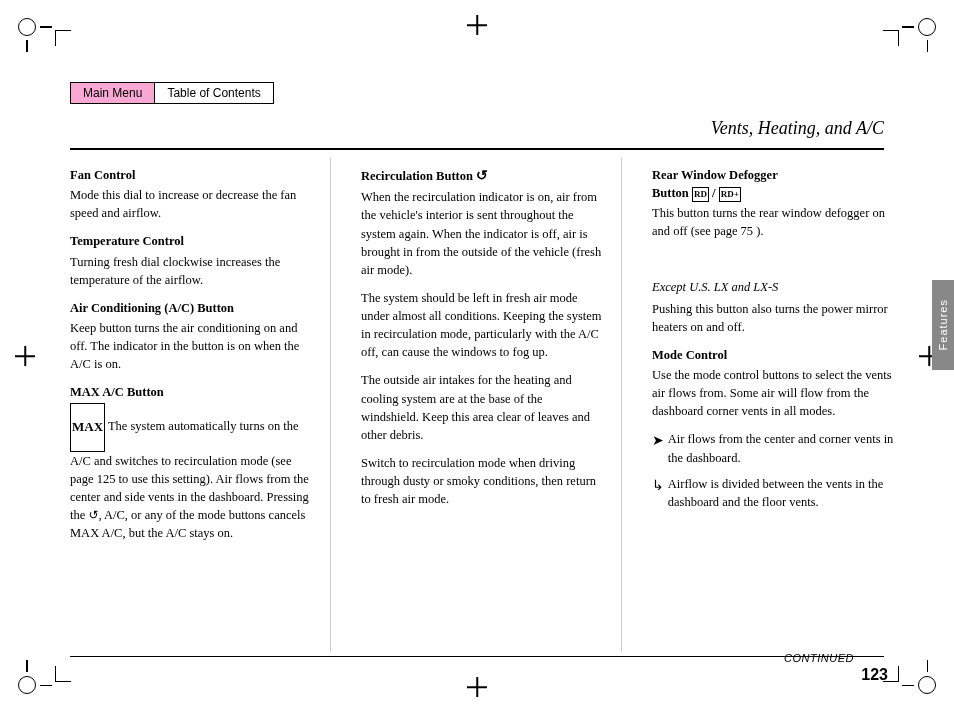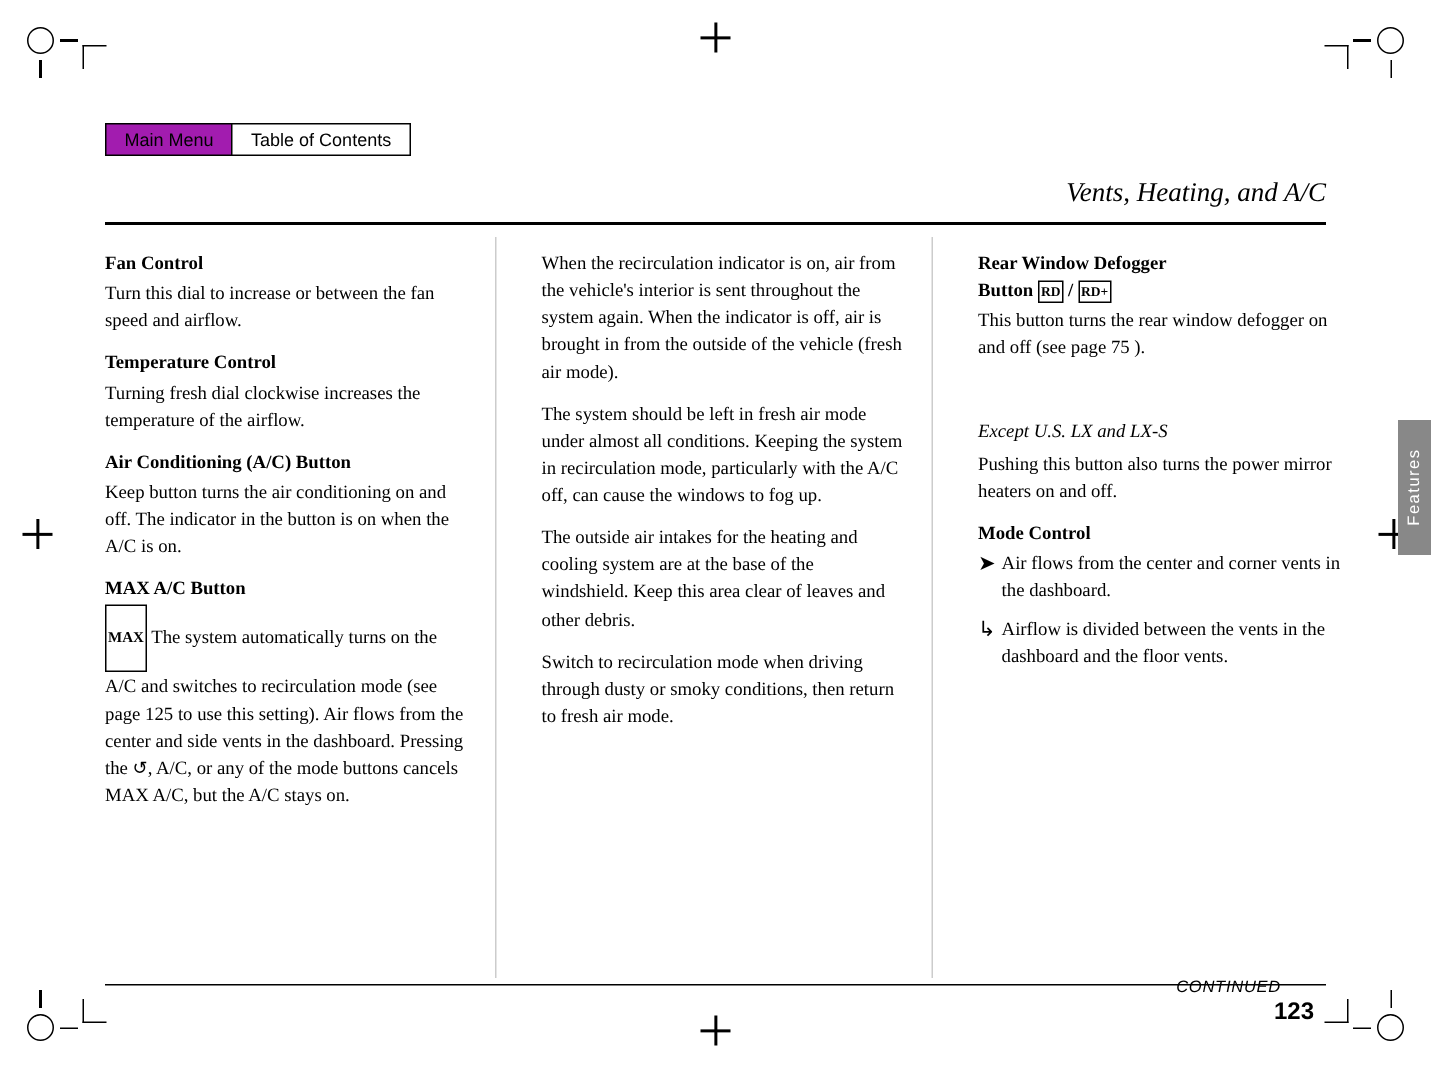--- a/index.html
+++ b/index.html
@@ -120,21 +120,21 @@
       left: 70px;
       display: flex;
       gap: 0;
     }
 
     .nav-btn {
       padding: 3px 12px;
       font-size: 12px;
       font-family: Arial, sans-serif;
       border: 1px solid #000;
-      background: #a21caf;
+      background: #f9a8d4;
       cursor: pointer;
     }
 
     .nav-btn-main {
       border-right: none;
     }
 
     .nav-btn-toc {
       background: #fff;
     }
@@ -242,21 +242,21 @@
     .airflow-icon {
       font-size: 14px;
       flex-shrink: 0;
       margin-top: 1px;
     }
 
     
     .page-number {
       position: absolute;
       bottom: 28px;
-      right: 78px;
+      right: 66px;
       font-size: 16px;
       font-weight: bold;
       font-family: Arial, sans-serif;
     }
 
     .continued-text {
       position: absolute;
       bottom: 48px;
       right: 100px;
       font-size: 11px;
@@ -267,21 +267,21 @@
     }
 
     
     .inline-icon {
       display: inline-block;
       font-size: 12px;
     }
 
     
     .max-icon {
-      font-size: 10px;
+      font-size: 13px;
       font-weight: bold;
       border: 1px solid #000;
       padding: 16px 1px;
       line-height: 1.1;
       display: inline-block;
       vertical-align: middle;
     }
 
     
     .defog-icon {
@@ -353,53 +353,55 @@
 
   <div class="features-tab">
     <span class="features-tab-text">Features</span>
   </div>
 
   <div class="content-area">
     <div class="columns">
 
       <div class="col">
         <div class="section-title">Fan Control</div>
-        <div class="section-body">Turn this dial to increase or between the fan speed and airflow.</div>
+        <div class="section-body">Mode this dial to increase or decrease the fan speed and airflow.</div>
 
         <div class="section-title">Temperature Control</div>
         <div class="section-body">Turning fresh dial clockwise increases the temperature of the airflow.</div>
 
         <div class="section-title">Air Conditioning (A/C) Button</div>
         <div class="section-body">Keep button turns the air conditioning on and off. The indicator in the button is on when the A/C is on.</div>
 
         <div class="section-title">MAX A/C Button</div>
         <div class="section-body">
           <span class="max-icon">MAX</span>
           The system automatically turns on the A/C and switches to recirculation mode (see page 125 to use this setting). Air flows from the center and side vents in the dashboard. Pressing the <span class="inline-icon">↺</span>, A/C, or any of the mode buttons cancels MAX A/C, but the A/C stays on.
         </div>
       </div>
 
       <div class="col">
+        <div class="section-title">Recirculation Button <span class="recirculation-icon">↺</span></div>
         <div class="section-body">When the recirculation indicator is on, air from the vehicle's interior is sent throughout the system again. When the indicator is off, air is brought in from the outside of the vehicle (fresh air mode).</div>
 
         <div class="section-body">The system should be left in fresh air mode under almost all conditions. Keeping the system in recirculation mode, particularly with the A/C off, can cause the windows to fog up.</div>
 
         <div class="section-body">The outside air intakes for the heating and cooling system are at the base of the windshield. Keep this area clear of leaves and other debris.</div>
 
         <div class="section-body">Switch to recirculation mode when driving through dusty or smoky conditions, then return to fresh air mode.</div>
       </div>
 
       <div class="col">
         <div class="section-title">Rear Window Defogger<br>Button <span class="defog-icon">RD</span> / <span class="defog-icon">RD+</span></div>
         <div class="section-body">This button turns the rear window defogger on and off (see page 75 ).</div>
 
         <div class="italic-note">Except U.S. LX and LX-S</div>
         <div class="section-body">Pushing this button also turns the power mirror heaters on and off.</div>
 
         <div class="section-title">Mode Control</div>
+        <div class="section-body">Use the mode control buttons to select the vents air flows from. Some air will flow from the dashboard corner vents in all modes.</div>
 
         <div class="airflow-row">
           <span class="airflow-icon">➤</span>
           <span>Air flows from the center and corner vents in the dashboard.</span>
         </div>
 
         <div class="airflow-row">
           <span class="airflow-icon">↳</span>
           <span>Airflow is divided between the vents in the dashboard and the floor vents.</span>
         </div>

